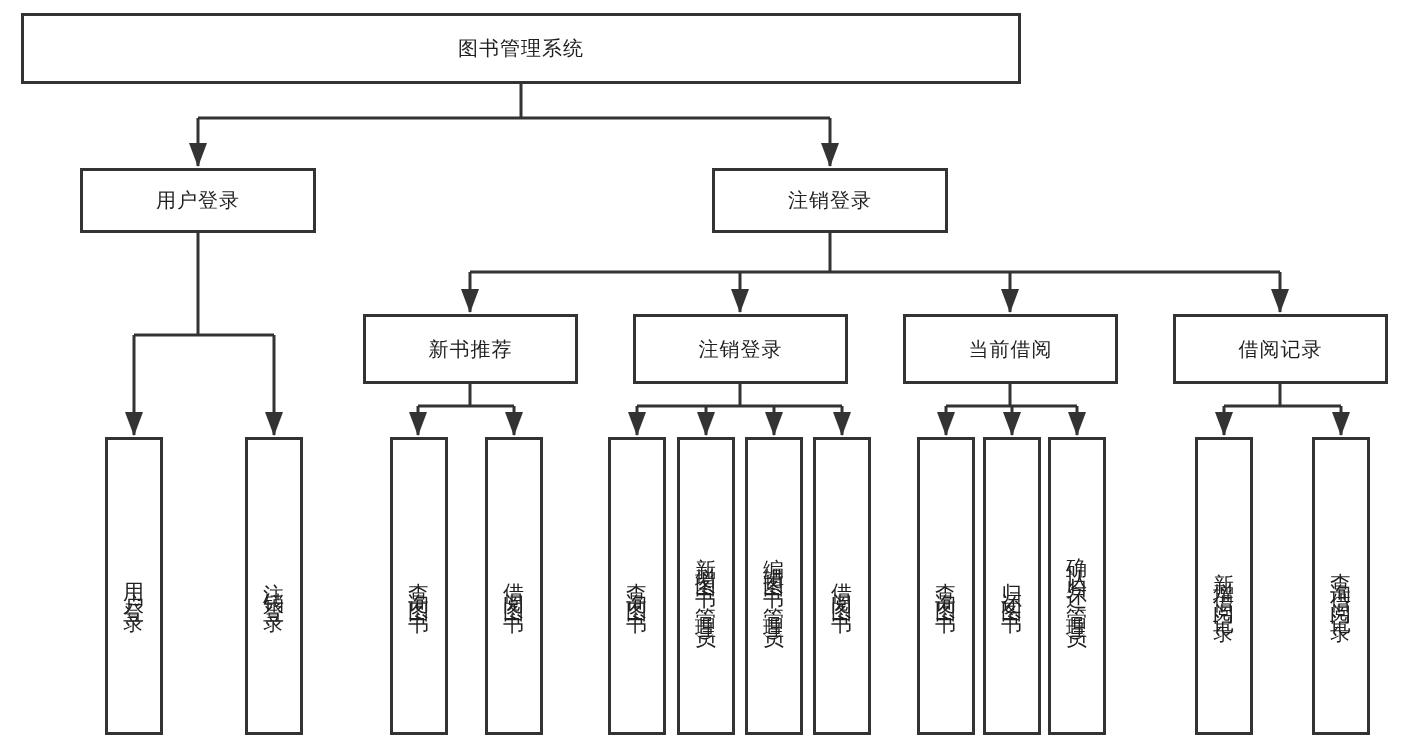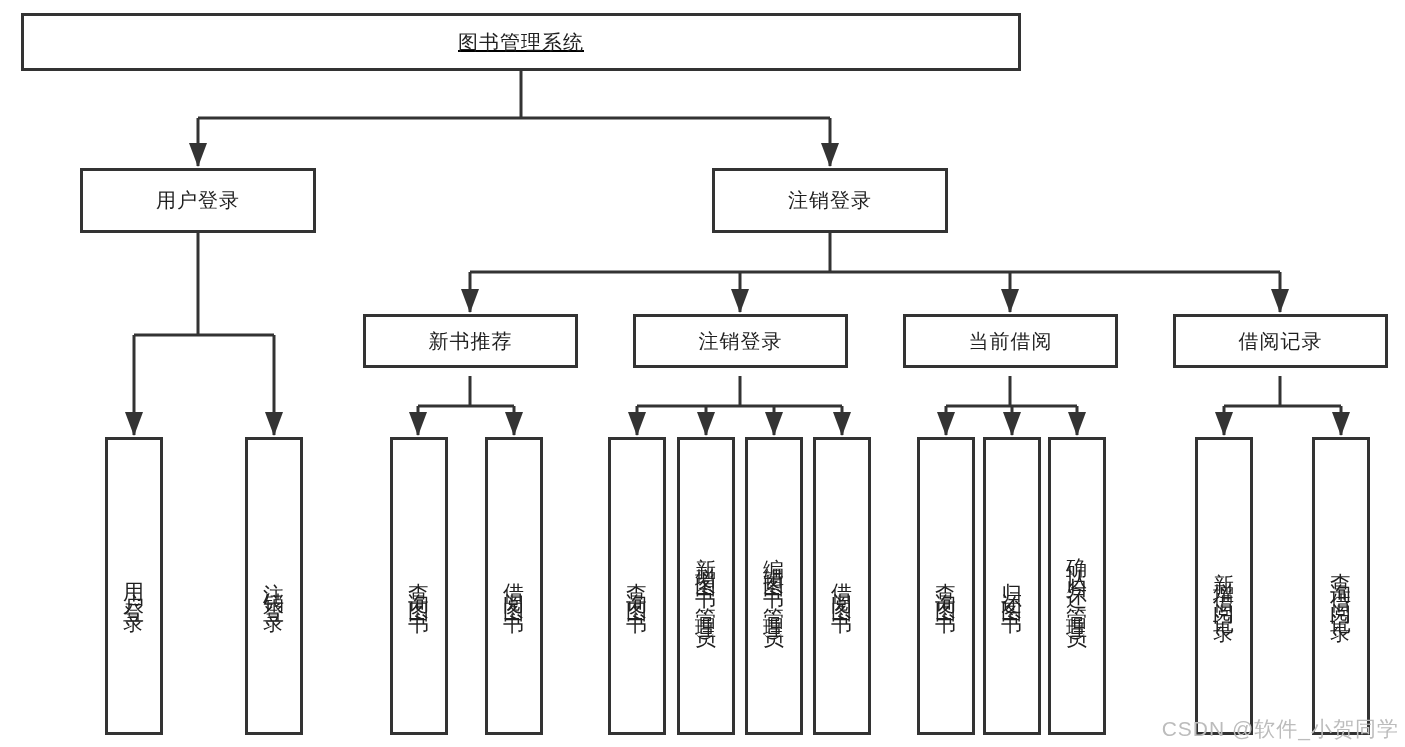--- a/index.html
+++ b/index.html
@@ -30,25 +30,25 @@
     border: 3px solid #333333;
     display: flex;
     align-items: center;
     justify-content: center;
   }
   .box .lbl {
     color: #1f1f1f;
     letter-spacing: 1px;
     white-space: nowrap;
   }
-  .root  { left: 21px;  top: 13px;  width: 1000px; height: 58px; text-decoration: underline; }
+  .root  { left: 21px;  top: 13px;  width: 1000px; height: 71px; }
   .root .lbl { font-size: 20px; }
   .lvl2  { top: 168px; width: 236px; height: 65px; }
   .lvl2 .lbl { font-size: 20px; }
-  .lvl3  { top: 314px; width: 215px; height: 54px; }
+  .lvl3  { top: 314px; width: 215px; height: 70px; }
   .lvl3 .lbl { font-size: 20px; }
   .leaf  { top: 437px; width: 58px; height: 298px; }
   .leaf .vlbl {
     writing-mode: vertical-rl;
     text-orientation: mixed;
     font-size: 21px;
     letter-spacing: 10px;
     color: #1f1f1f;
     line-height: 1;
     white-space: nowrap;
@@ -193,15 +193,14 @@
     <span class="vlbl">确认归还（管理员）</span>
   </div>
 
   <div class="box leaf" style="left:1195px">
     <span class="vlbl">新增借阅记录</span>
   </div>
   <div class="box leaf" style="left:1312px">
     <span class="vlbl">查询借阅记录</span>
   </div>
 
-  <div class="watermark">CSDN @软件_小贺同学</div>
 
 </div>
 
 </body></html>

